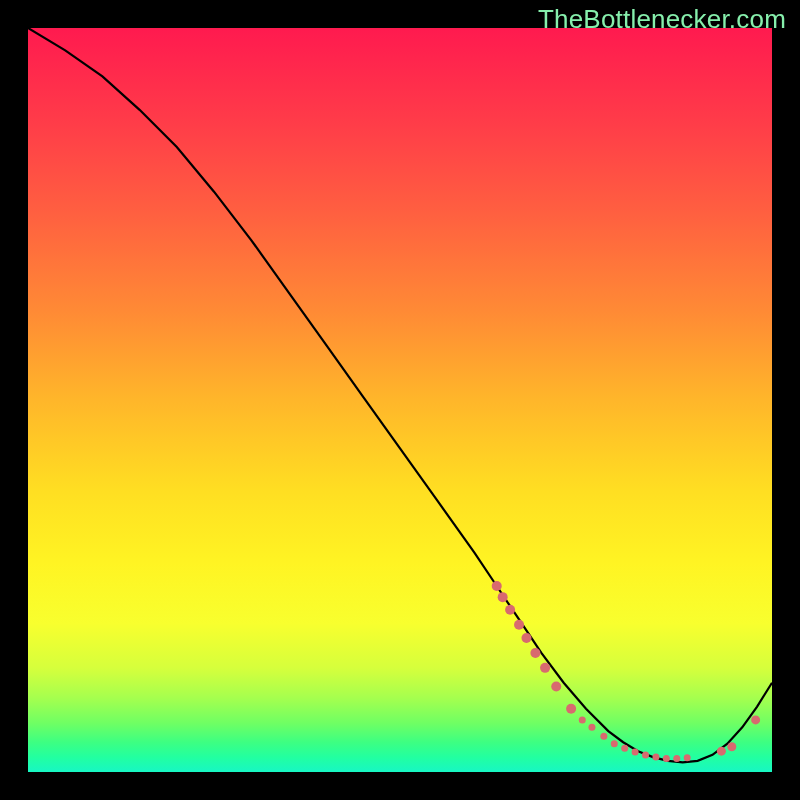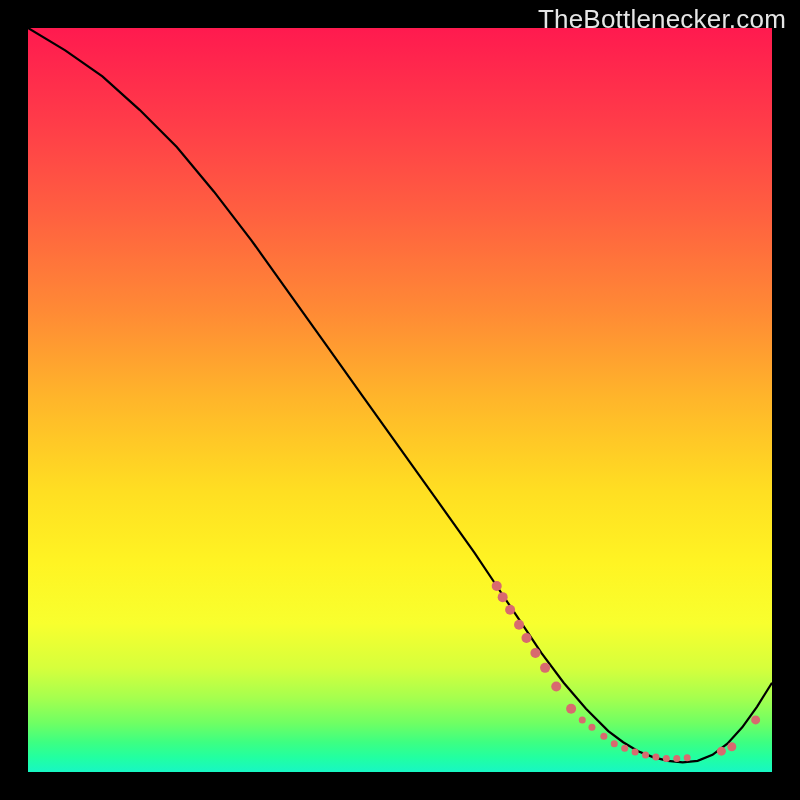--- a/index.html
+++ b/index.html
@@ -14,21 +14,21 @@
   .frame {
     position: relative;
     width: 800px;
     height: 800px;
     background: #000;
   }
   .watermark {
     position: absolute;
     top: 4px;
     right: 14px;
-    color: #e5e5e5;
+    color: #86efac;
     font-size: 26px;
     font-weight: 400;
     letter-spacing: 0.2px;
     z-index: 20;
   }
   .plot-area {
     position: absolute;
     left: 28px;
     top: 28px;
     width: 744px;

